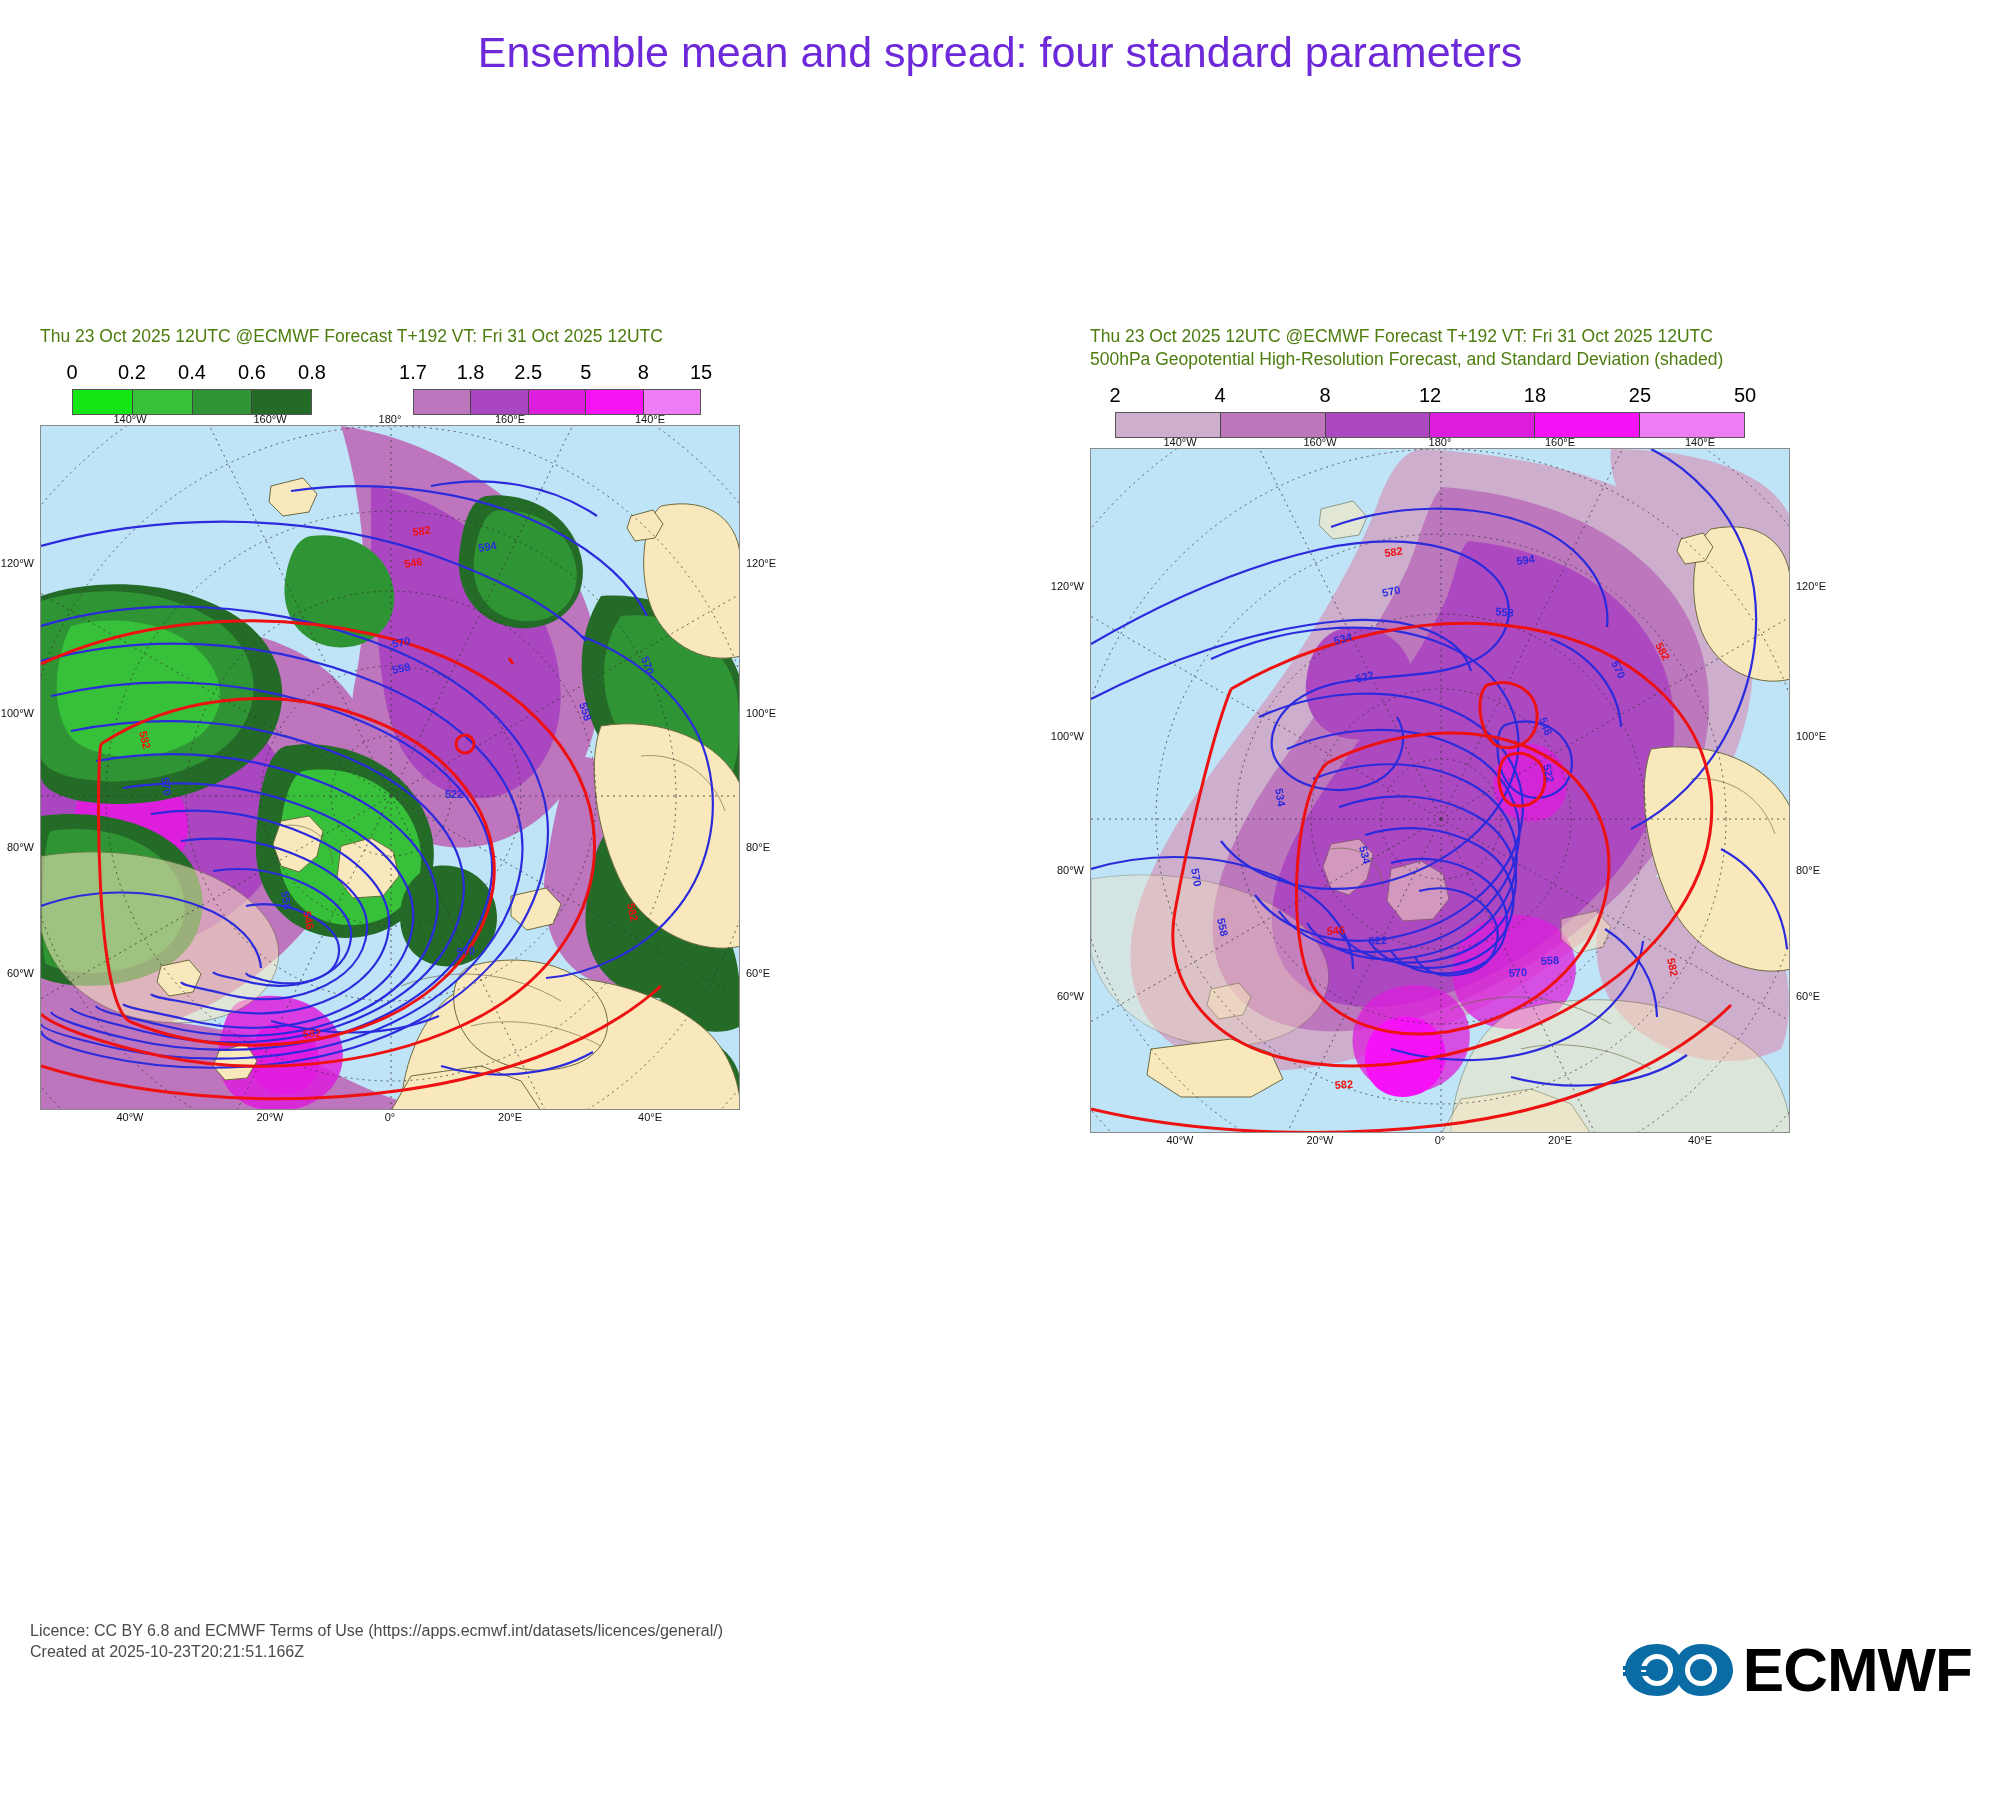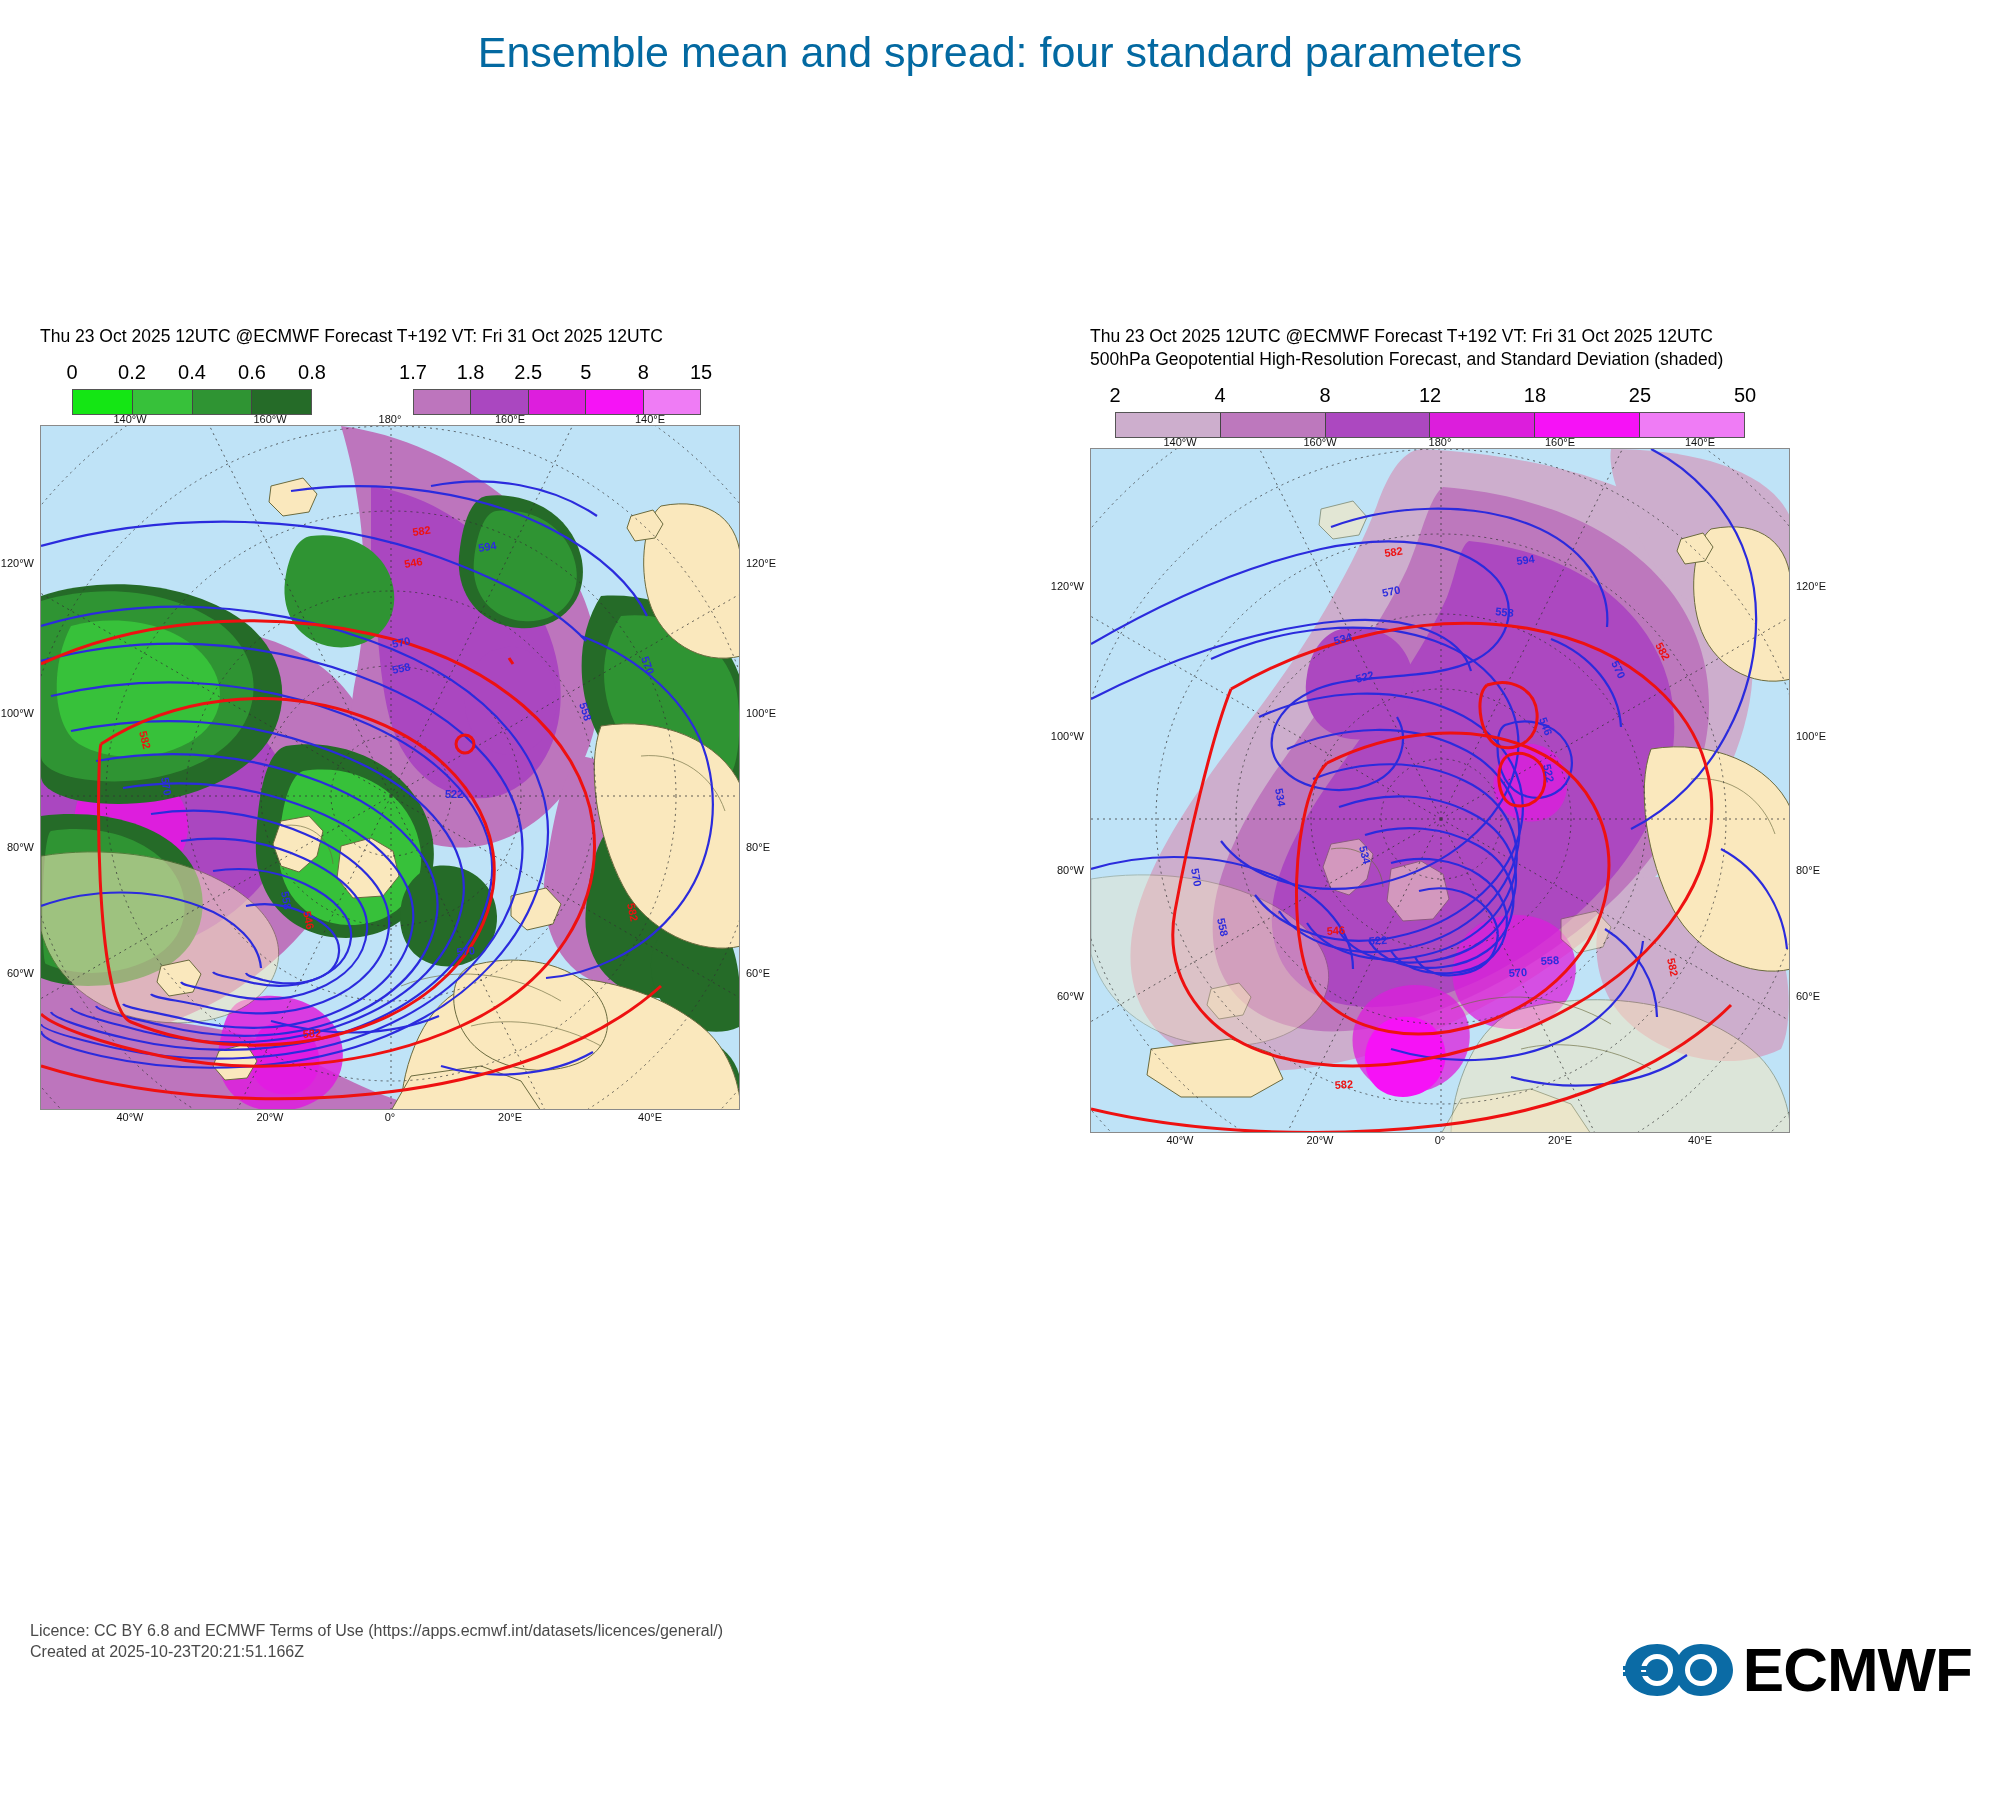--- a/index.html
+++ b/index.html
@@ -16,35 +16,35 @@
   }
 
   
   #main-title {
     position: absolute;
     top: 28px;
     left: 0;
     width: 2000px;
     text-align: center;
     font-size: 43px;
-    color: #0369a1;
+    color: #6d28d9;
     font-family: "Liberation Sans", sans-serif;
     font-weight: 400;
     letter-spacing: 0px;
   }
 
   
   .panel { position: absolute; }
   #panel-left  { left: 40px;  top: 325px; width: 920px; }
   #panel-right { left: 1080px; top: 325px; width: 920px; }
 
   .panel-header {
     font-size: 17.5px;
     line-height: 23px;
-    color: #000000;
+    color: #4d7c0f;
     font-family: "Liberation Sans", sans-serif;
     font-weight: 400;
     white-space: nowrap;
   }
   #panel-right .panel-header { margin-left: 10px; }
 
   
   .cbar-row {
     position: relative;
     height: 58px;

